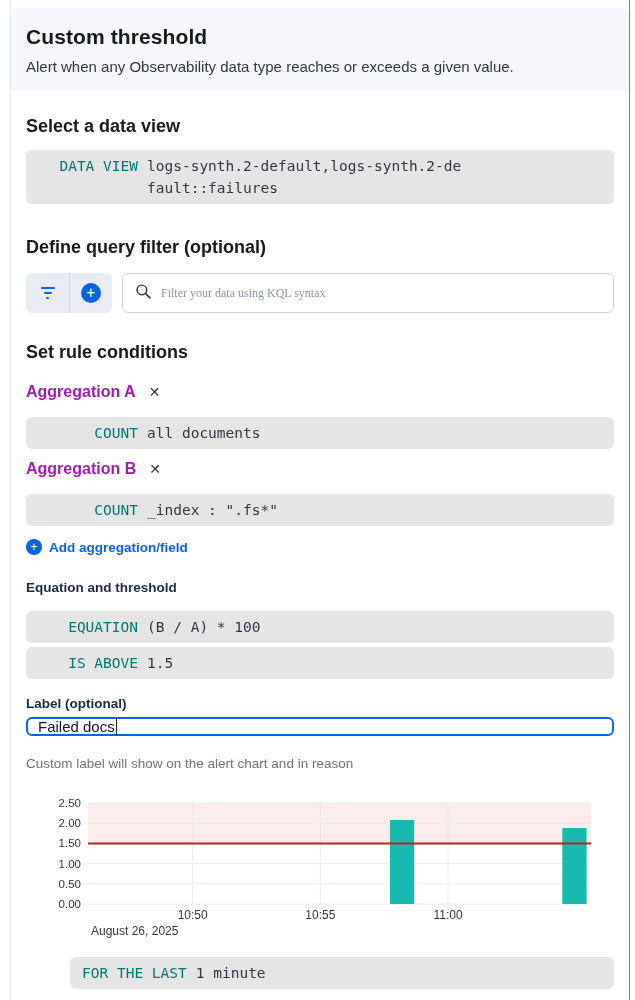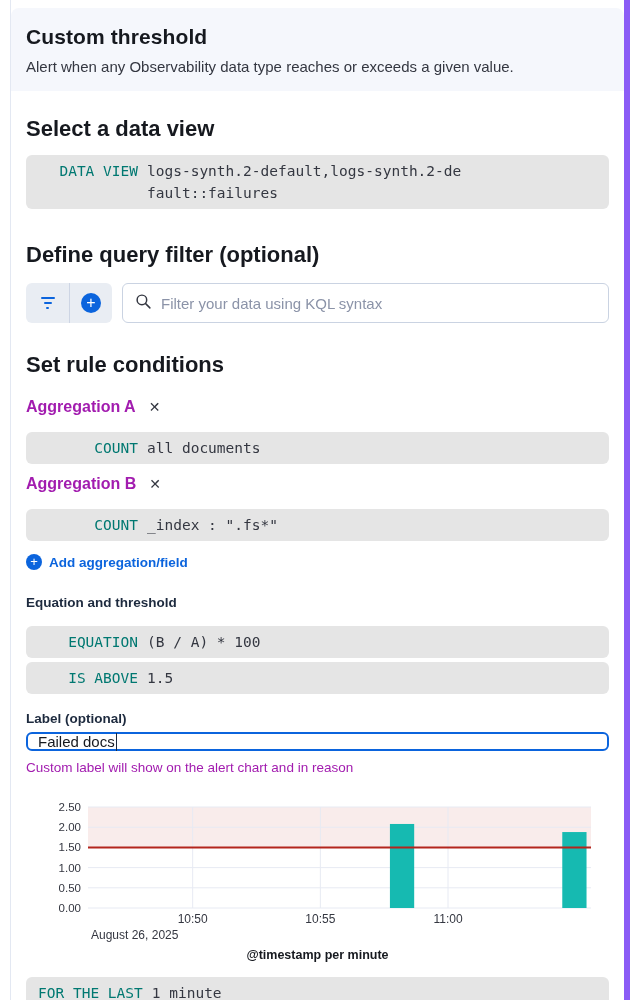--- a/index.html
+++ b/index.html
@@ -4,35 +4,35 @@
 <style>
   * { margin:0; padding:0; box-sizing:border-box; }
   html,body { background:#fff; }
   body {
     width:635px; height:1000px; overflow:hidden;
     font-family:"Liberation Sans", sans-serif;
     color:#343741;
   }
   .flyout {
     margin-left:10px; width:620px; height:1000px;
-    border-left:1px solid #e3e8f2; border-right:6px solid #8b5cf6;
+    border-left:1px solid #e3e8f2; border-right:1px solid #8b5cf6;
     padding-top:8px;
   }
   .flyout-header {
     background:#f5f7fc; border-radius:8px 8px 0 0;
     padding:17px 15px 16px 15px;
   }
   .flyout-title { font-size:21px; font-weight:700; color:#16191f; letter-spacing:.1px; }
   .flyout-desc { margin-top:9px; font-size:15px; color:#343741; }
   .doc-link {
     margin-top:11px; display:inline-flex; align-items:center; gap:6px;
     color:#0b64dd; font-size:15px; font-weight:700; text-decoration:none; cursor:pointer;
   }
   .content { padding:0 15px; }
-  h2.section { margin-top:25px; font-size:22px; font-weight:700; color:#16191f; }
+  h2.section { margin-top:25px; font-size:18px; font-weight:700; color:#16191f; }
   .expr-box {
     background:#e5e5e5; border-radius:6px; padding:5px 12px;
     font-family:"DejaVu Sans Mono", monospace; font-size:14.5px; line-height:22px;
     display:flex; align-items:flex-start; cursor:pointer;
   }
   .expr-kw { color:#007871; min-width:100px; text-align:right; white-space:pre; flex:0 0 auto; }
   .expr-val { color:#343741; margin-left:9px; word-break:break-all; }
   .expr-val.wrap { max-width:320px; }
   .mt14 { margin-top:13px; }
   .filter-row { margin-top:15px; display:flex; gap:10px; align-items:center; }
@@ -50,45 +50,45 @@
   .plus-circle {
     width:20px; height:20px; border-radius:50%; background:#0b64dd; color:#fff;
     display:flex; align-items:center; justify-content:center;
     font-size:16px; line-height:1; font-weight:400; padding-bottom:1px;
   }
   .search-box {
     flex:1; height:40px; background:#fff; border:1px solid #cad3e2; border-radius:6px;
     display:flex; align-items:center; padding:0 12px; gap:9px;
   }
   .search-box input {
-    border:none; outline:none; flex:1; font-size:15px; color:#343741;
-    font-family:Liberation Sans, sans-serif; background:transparent;
+    border:none; outline:none; flex:1; font-size:12px; color:#343741;
+    font-family:Liberation Serif, serif; background:transparent;
   }
   .search-box input::placeholder { color:#8b93a8; }
   .agg-label-row { display:flex; align-items:center; gap:13px; margin-top:20px; }
   .agg-label { font-size:16px; font-weight:700; color:#a21caf; }
   .x-icon { font-size:14px; color:#343741; cursor:pointer; line-height:1; }
   .box-gap { margin-top:16px; }
   .add-link {
     margin-top:13px; display:inline-flex; align-items:center; gap:7px;
     color:#0b64dd; font-size:13.5px; font-weight:700; cursor:pointer;
   }
   .add-link .plus-circle { width:16px; height:16px; font-size:13px; }
   .sub-label { margin-top:25px; font-size:13.5px; font-weight:700; color:#1d2a3e; }
   .tight-gap { margin-top:4px; }
   .label-input {
     margin-top:6px; height:19px; border:2px solid #0b64dd; border-radius:6px;
     background:#fff; display:flex; align-items:center; padding:0 10px;
     font-size:15px; color:#16191f; cursor:text;
   }
   .caret { display:inline-block; width:1px; height:18px; background:#1d2a3e; margin-left:1px; }
-  .help-text { margin-top:9px; font-size:13.5px; color:#a21caf; }
+  .help-text { margin-top:20px; font-size:13.5px; color:#737373; }
   .chart-wrap { margin-top:24px; }
   .chart-xtitle { text-align:center; font-size:12.5px; font-weight:700; color:#16191f; margin-top:2px; }
-  .last-box { margin-top:15px; }
+  .last-box { margin-top:15px;margin-left:44px; }
   .last-box .expr-kw { min-width:0; }
   svg text { font-family:"Liberation Sans", sans-serif; }
 </style>
 </head>
 <body>
 
 <div class="flyout">
 
   <div class="flyout-header">
     <div class="flyout-title">Custom threshold</div>
@@ -189,21 +189,20 @@
           <text x="166.6852791878176" y="124" text-anchor="middle" font-size="12" fill="#343741">10:50</text>
           <line x1="294.35025380710664" y1="8" x2="294.35025380710664" y2="109" stroke="#e7eaf3" stroke-width="1"></line>
           <text x="294.35025380710664" y="124" text-anchor="middle" font-size="12" fill="#343741">10:55</text>
           <line x1="422.01522842639565" y1="8" x2="422.01522842639565" y2="109" stroke="#e7eaf3" stroke-width="1"></line>
           <text x="422.01522842639565" y="124" text-anchor="middle" font-size="12" fill="#343741">11:00</text>
           <rect x="363.9276649746203" y="24.96799999999999" width="24.25634517766492" height="84.03200000000001" fill="#16bab1"></rect>
           <rect x="536.2753807106604" y="33.048" width="24.25634517766492" height="75.952" fill="#16bab1"></rect>
           <line x1="62" y1="48.400000000000006" x2="565" y2="48.400000000000006" stroke="#b4251d" stroke-width="2"></line>
           <text x="65" y="140" text-anchor="start" font-size="12" fill="#343741">August 26, 2025</text>
         </svg>
-      <div class="chart-xtitle">@timestamp per minute</div>
     </div>
 
     <div class="expr-box last-box">
       <span class="expr-kw">FOR THE LAST</span>
       <span class="expr-val">1 minute</span>
     </div>
 
   </div>
 </div>
 

